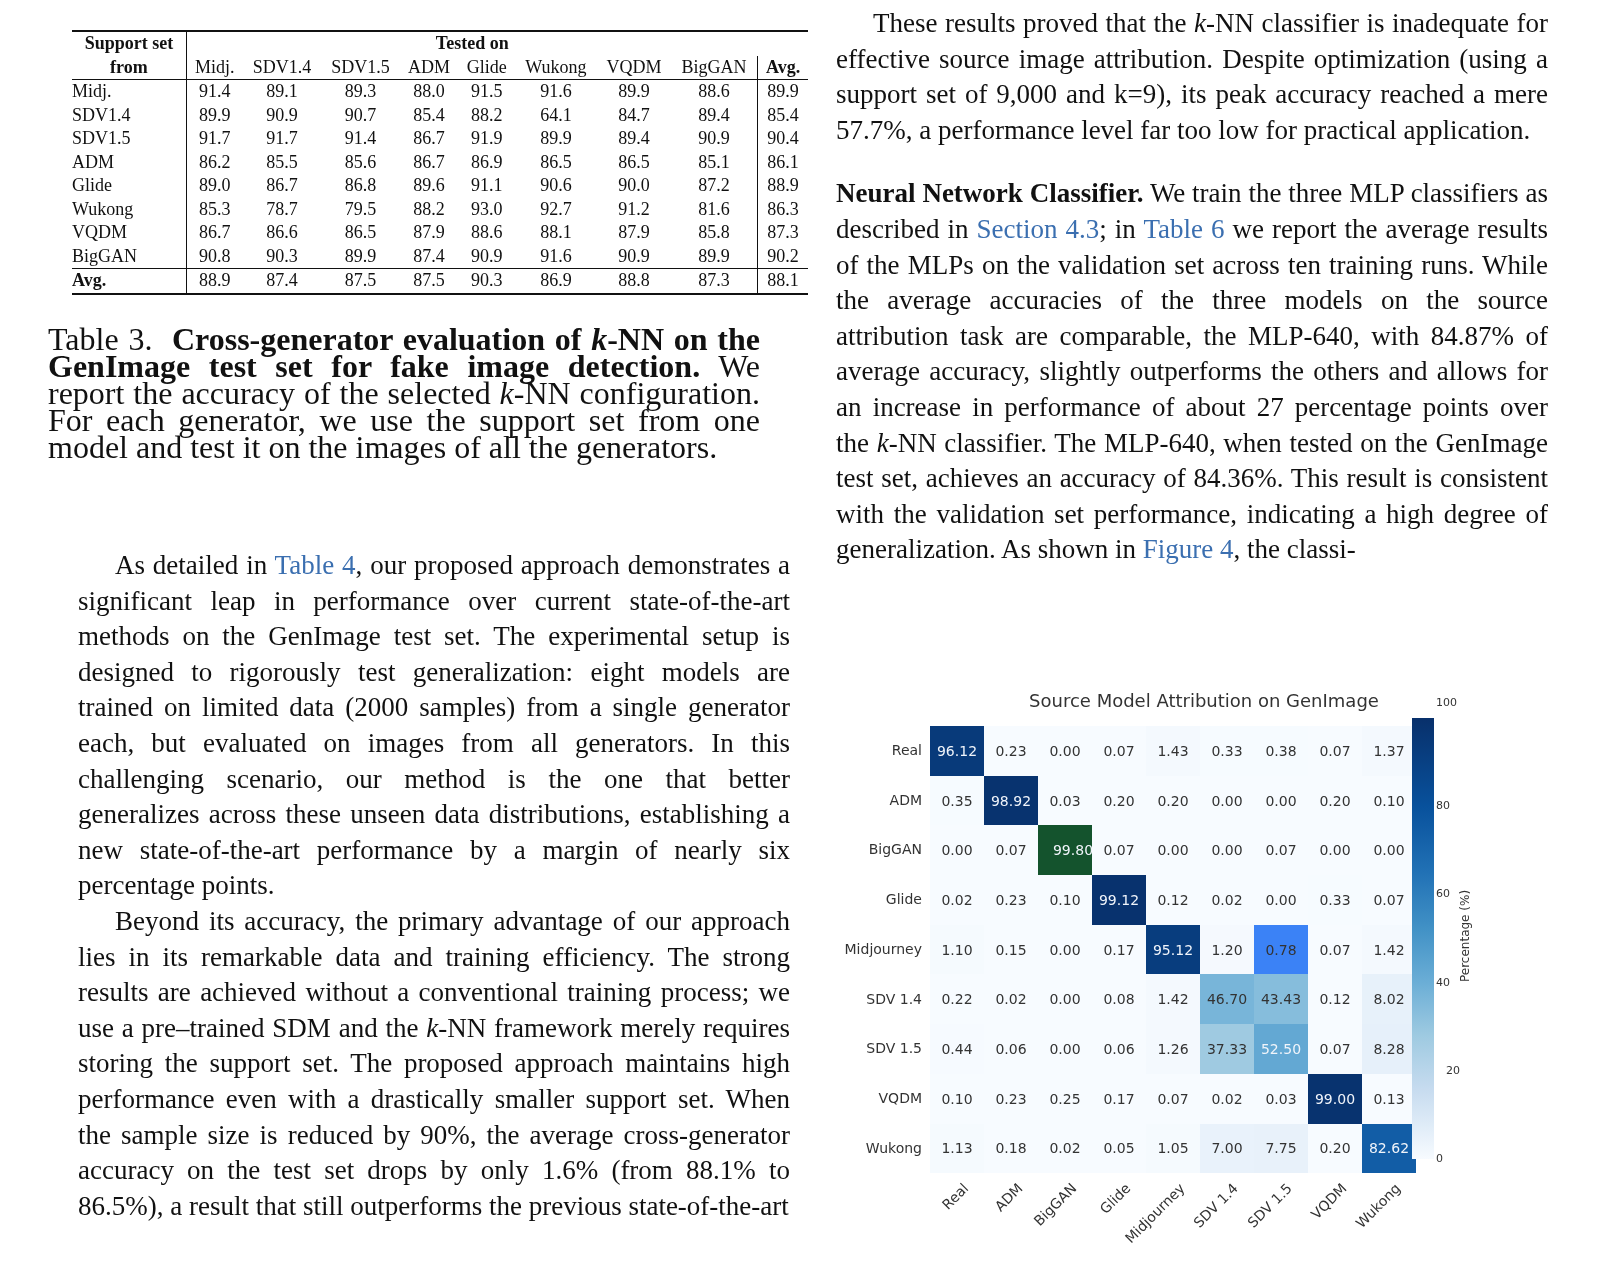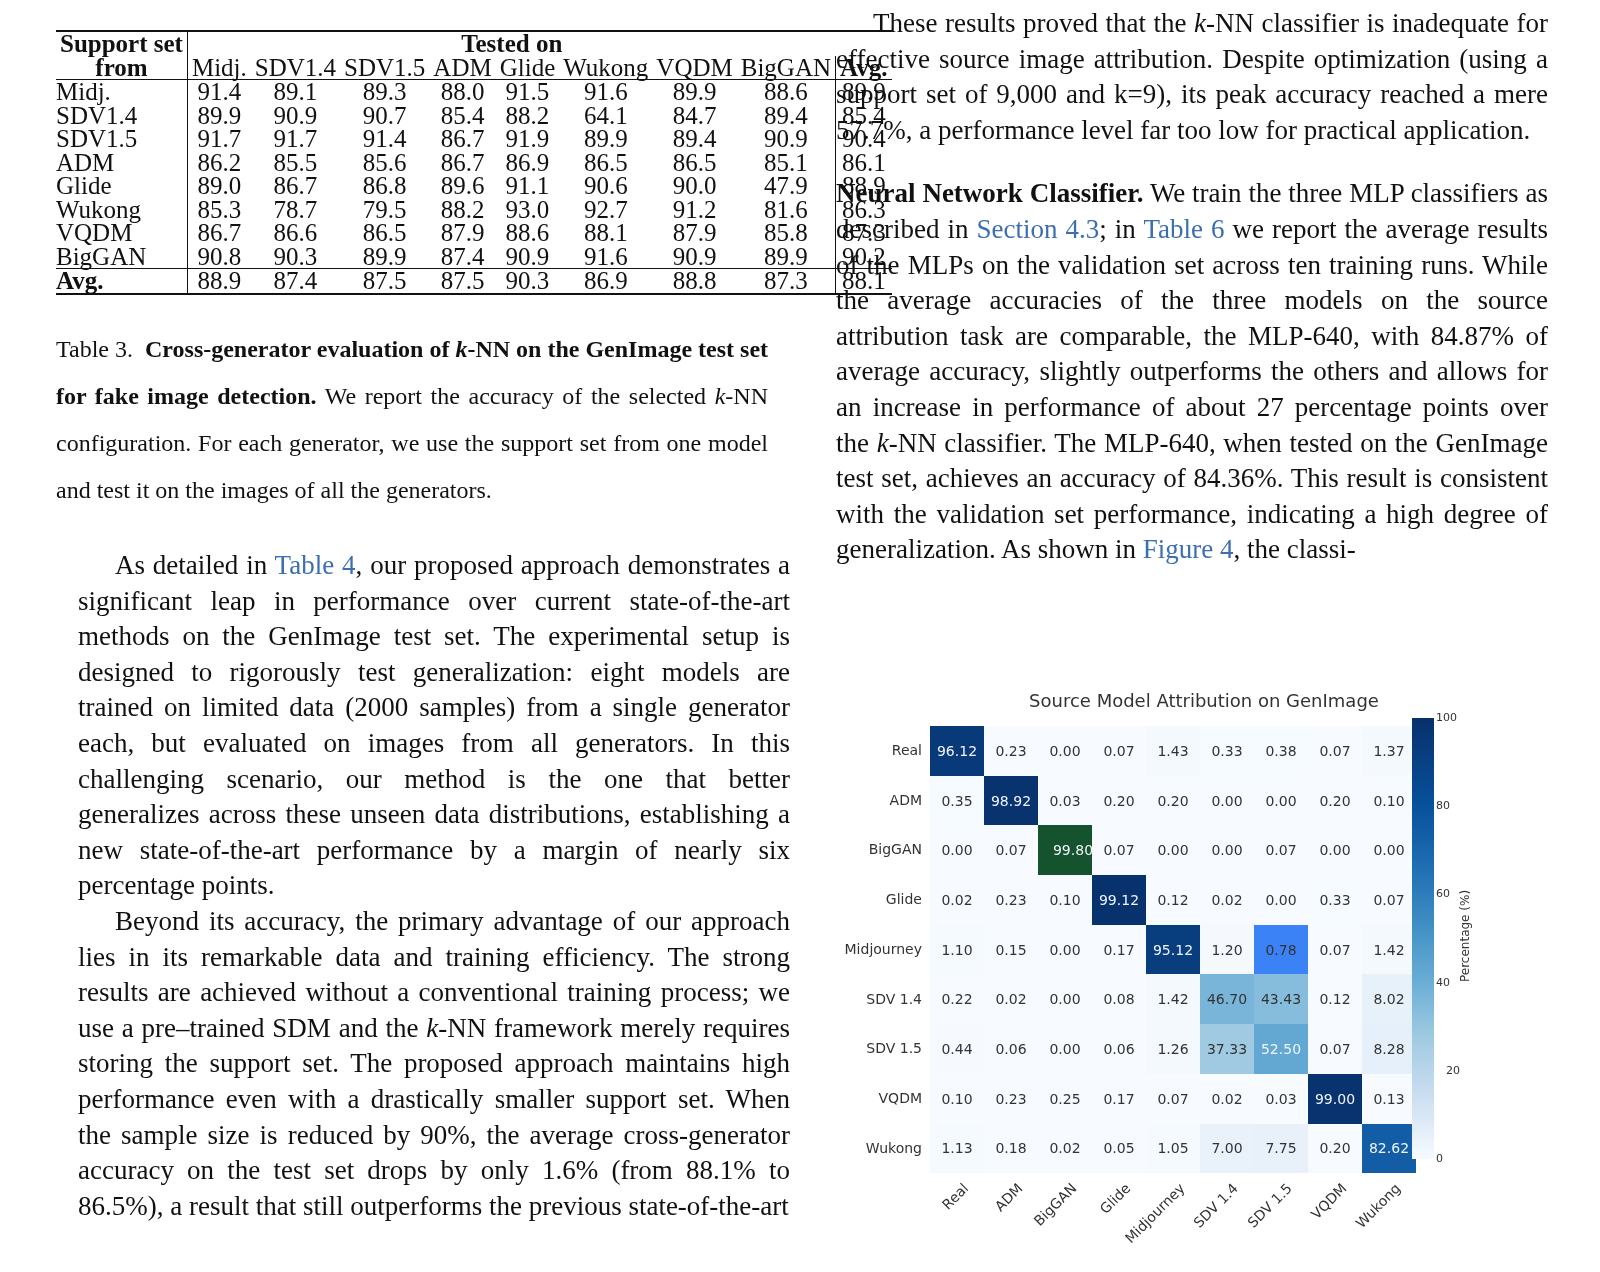--- a/index.html
+++ b/index.html
@@ -1,31 +1,31 @@
 <!DOCTYPE html>
 <html><head>
 <meta charset="utf-8">
 <style>
   html, body { margin:0; padding:0; background:#fff; }
   body { width:1600px; height:1272px; position:relative; overflow:hidden;
          font-family:"Liberation Serif", "DejaVu Serif", serif; color:#111; }
   .col-left { position:absolute; left:56px; top:0; width:712px; }
   .col-right { position:absolute; left:836px; top:0; width:712px; }
   
-  .t3 { position:absolute; left:56px; top:30px; width:736px; border-collapse:collapse;
-        font-size:25px; line-height:23.5px; }
+  .t3 { position:absolute; left:72px; top:30px; width:736px; border-collapse:collapse;
+        font-size:18px; line-height:23.5px; }
   .t3 td, .t3 th { padding:0 4px; text-align:center; white-space:nowrap; font-weight:normal; }
   .t3 .rowlab { text-align:left; padding-left:0; }
   .t3 .vr { border-right:1.5px solid #111; }
   .t3 .vl { border-left:1.5px solid #111; }
   .t3 thead tr:first-child th { border-top:2px solid #111; }
   .t3 tr.hdr2 th { border-bottom:1.2px solid #111; }
   .t3 tr.avgrow td { border-top:1.2px solid #111; border-bottom:2px solid #111; }
   .t3 .b { font-weight:bold; }
-  .caption { position:absolute; left:56px; top:326px; width:712px; font-size:24px; line-height:47px;
+  .caption { position:absolute; left:48px; top:326px; width:712px; font-size:32px; line-height:27px;
              text-align:justify; }
   .caption b { font-weight:bold; }
   .para { font-size:27px; line-height:35.6px; text-align:justify; margin:0; }
   .indent { text-indent:37px; }
   .link { color:#3b6fb0; }
   i.m { font-style:italic; }
   
   .fig { position:absolute; left:830px; top:690px; width:720px; height:582px;
          font-family:"DejaVu Sans", sans-serif; color:#333; }
   .fig-title { position:absolute; left:164px; top:0; width:420px; text-align:center; font-size:18px; color:#333; }
@@ -115,21 +115,21 @@
       </tr>
       <tr>
         <td class="rowlab vr">Glide</td>
         <td>89.0</td>
         <td>86.7</td>
         <td>86.8</td>
         <td>89.6</td>
         <td>91.1</td>
         <td>90.6</td>
         <td>90.0</td>
-        <td>47.9</td>
+        <td>87.2</td>
         <td class="vl">88.9</td>
       </tr>
       <tr>
         <td class="rowlab vr">Wukong</td>
         <td>85.3</td>
         <td>78.7</td>
         <td>79.5</td>
         <td>88.2</td>
         <td>93.0</td>
         <td>92.7</td>
@@ -306,16 +306,16 @@
       <div class="xlab" style="left: 465px;">VQDM</div>
       <div class="xlab" style="left: 506px;">Wukong</div>
     </div>
   <div class="cbar"></div>
   <div id="cticks">
       <div class="ctick" style="top: 462px;">0</div>
       <div class="ctick" style="top: 373.8px; margin-left: 10px;">20</div>
       <div class="ctick" style="top: 285.6px;">40</div>
       <div class="ctick" style="top: 197.4px;">60</div>
       <div class="ctick" style="top: 109.2px;">80</div>
-      <div class="ctick" style="top: 21px;">100</div>
+      <div class="ctick" style="top: 6px;">100</div>
     </div>
   <div class="cbar-label" style="left:628px;top:292px;">Percentage (%)</div>
 </div>
 
 </body></html>

